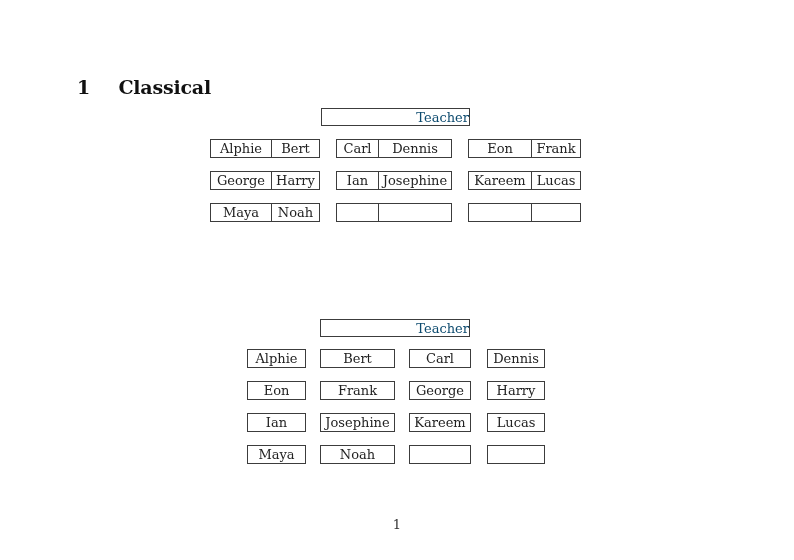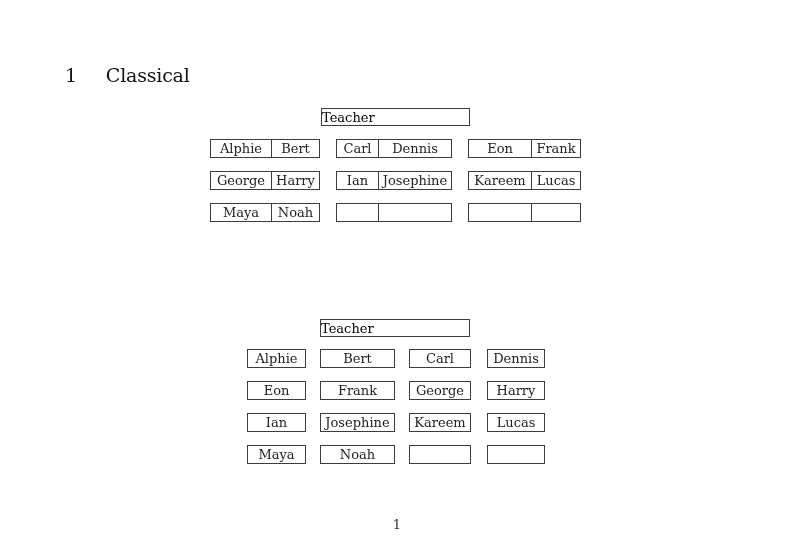--- a/index.html
+++ b/index.html
@@ -10,42 +10,42 @@
     color: #1c1c1c;
     position: relative;
     overflow: hidden;
   }
   .page { position: absolute; inset: 0; background: #ffffff; }
 
   
   .heading {
     position: absolute;
     left: 65px;
-    margin: 0;
+    margin: 12px;
     font-size: 19px;
-    font-weight: normal;
+    font-weight: bold;
     letter-spacing: -0.2px;
     color: #111;
     white-space: nowrap;
   }
   .heading .secnum { display: inline-block; min-width: 35px; }
   #sec1-heading { top: 64px; }
   #sec2-heading { top: 273px; }
 
   
   .box {
     position: absolute;
     box-sizing: border-box;
     border: 1px solid #3c3c3c;
     background: #fff;
     display: flex;
     align-items: center;
-    justify-content: flex-start;
+    justify-content: flex-end;
     font-size: 13px;
-    color: #000000;
+    color: #0c4a6e;
     white-space: nowrap;
   }
 
   
   .teacher1 { left: 321px; top: 108px; width: 149px; height: 18px; }
   .teacher2 { left: 320px; top: 319px; width: 150px; height: 18px; }
 
   
   .desk {
     position: absolute;

